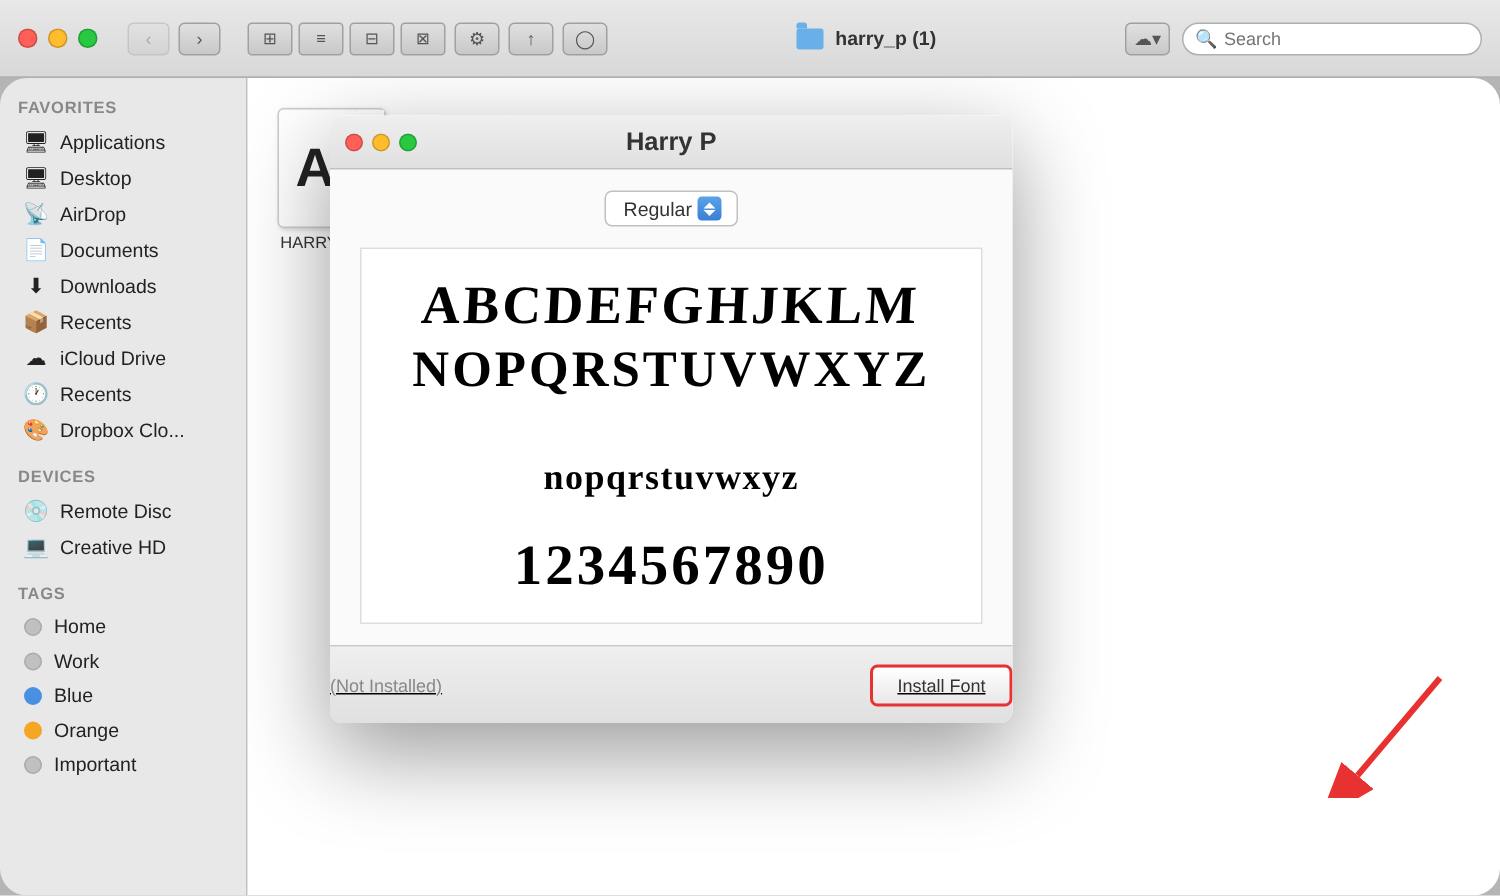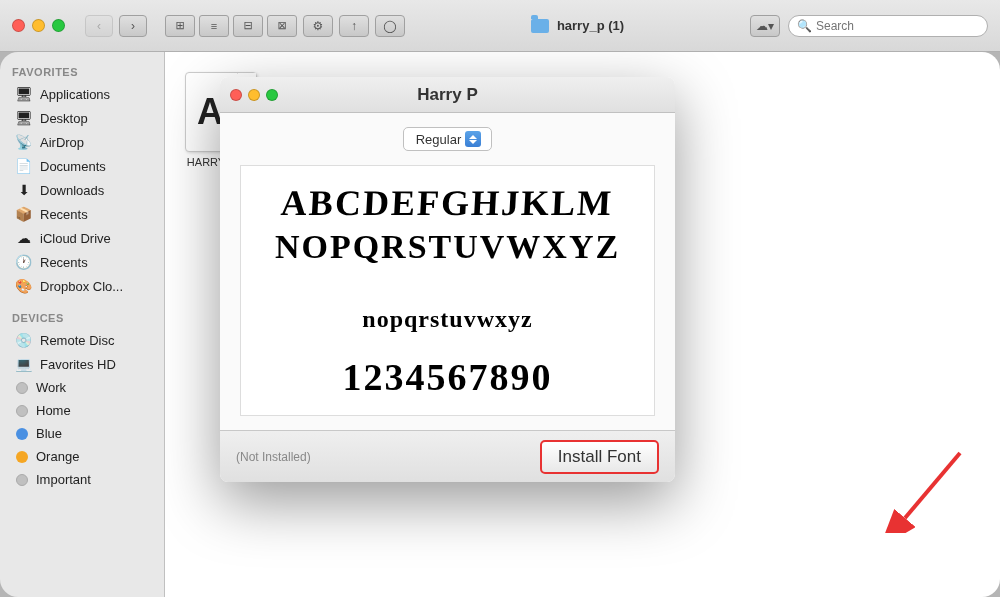--- a/index.html
+++ b/index.html
@@ -344,33 +344,34 @@
       text-align: center;
     }
 
     .dialog-footer {
       height: 52px;
       background: linear-gradient(to bottom, #efefef, #e0e0e0);
       border-top: 1px solid #c8c8c8;
       display: flex;
       align-items: center;
       justify-content: space-between;
-      padding: 0 16px;
+      padding: 0 0;
       flex-shrink: 0;
+      text-decoration: underline;
     }
     .not-installed-text {
       font-size: 12px;
       color: #888;
     }
     .install-font-btn {
       background: linear-gradient(to bottom, #ffffff, #e8e8e8);
       border: 2px solid #e83232;
       border-radius: 5px;
       padding: 5px 16px;
-      font-size: 17px;
+      font-size: 12px;
       color: #333;
       cursor: pointer;
       font-weight: 500;
     }
 
     
     .red-arrow {
       position: absolute;
       bottom: 60px;
       right: 30px;
@@ -461,30 +462,31 @@
       <span>Dropbox Clo...</span>
     </div>
 
     <div class="sidebar-section-header">Devices</div>
     <div class="sidebar-item">
       <div class="sidebar-icon">💿</div>
       <span>Remote Disc</span>
     </div>
     <div class="sidebar-item">
       <div class="sidebar-icon">💻</div>
-      <span>Favorites HD</span>
-    </div>
-
+      <span>Creative HD</span>
+    </div>
+
+    <div class="sidebar-section-header">Tags</div>
+    <div class="sidebar-item">
+      <div class="tag-dot" style="background:#c0c0c0; border: 1px solid #aaa;"></div>
+      <span>Home</span>
+    </div>
     <div class="sidebar-item">
       <div class="tag-dot" style="background:#c0c0c0; border: 1px solid #aaa;"></div>
       <span>Work</span>
-    </div>
-    <div class="sidebar-item">
-      <div class="tag-dot" style="background:#c0c0c0; border: 1px solid #aaa;"></div>
-      <span>Home</span>
     </div>
     <div class="sidebar-item">
       <div class="tag-dot" style="background:#4a90e2;"></div>
       <span>Blue</span>
     </div>
     <div class="sidebar-item">
       <div class="tag-dot" style="background:#f5a623;"></div>
       <span>Orange</span>
     </div>
     <div class="sidebar-item">

